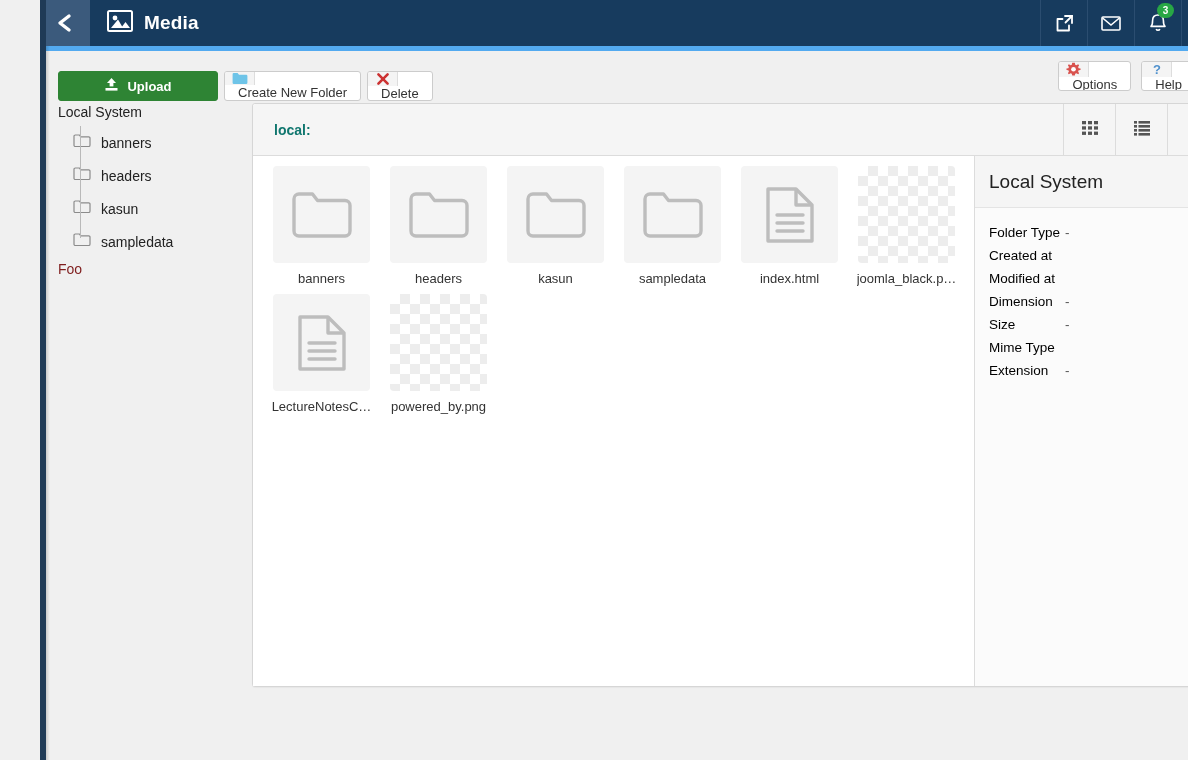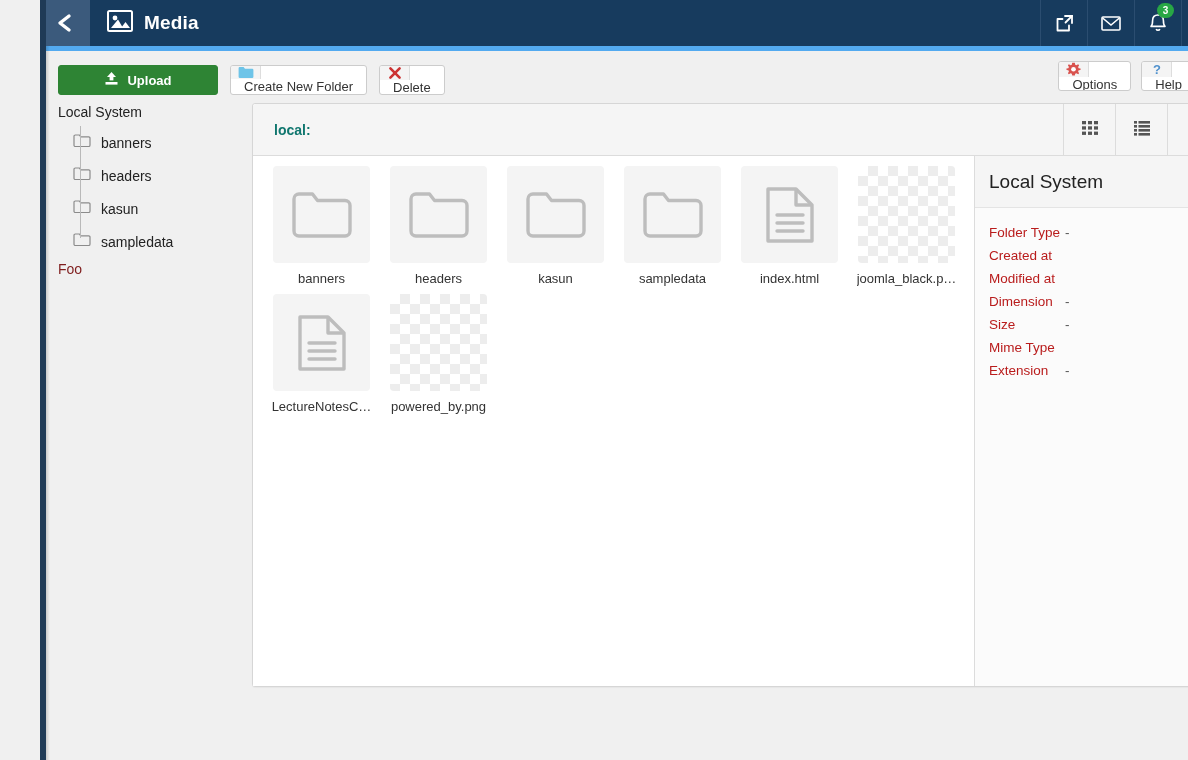--- a/index.html
+++ b/index.html
@@ -55,21 +55,21 @@
   .accent-strip {
     position: absolute; left: 0; top: 46px; width: 1188px; height: 5px;
     background: #53aaf0; z-index: 29;
   }
 
   
   .toolbar {
     position: absolute; left: 6px; top: 51px; width: 1182px; height: 49px;
     z-index: 20;
   }
-  .tb-left { position: absolute; left: 12px; top: 14px; display: flex; gap: 12px; }
+  .tb-left { position: absolute; left: 12px; top: 20px; display: flex; gap: 6px; }
   .tb-right { position: absolute; right: 32px; top: 10px; display: flex; gap: 10px; }
 
   .btn {
     display: flex; align-items: stretch; height: 30px;
     border: 1px solid #cccccc; border-radius: 3px; overflow: hidden;
     background: #ffffff; cursor: pointer; flex-direction: column;
   }
   .btn-label {
     display: flex; align-items: center; padding: 0 13px;
     font-size: 13px; color: #333333; white-space: nowrap;
@@ -162,21 +162,21 @@
     padding: 0 14px 0 14px;
   }
   .info-title { font-size: 19px; color: #222222; }
   .info-close {
     font-size: 22px; color: #bdbdbd; cursor: pointer; line-height: 1;
     font-weight: 300;
   }
   .info-body { padding: 14px 14px 0 14px; }
   .info-row { display: flex; margin-bottom: 2px; }
   .info-label {
-    width: 76px; font-size: 13.5px; color: #b91c1c; line-height: 21px;
+    width: 76px; font-size: 13.5px; color: #000000; line-height: 21px;
   }
   .info-value {
     flex: 1; font-size: 13.5px; color: #555555; line-height: 21px;
     align-self: flex-end;
   }
 </style>
 </head>
 <body>
 
 <div id="app">

